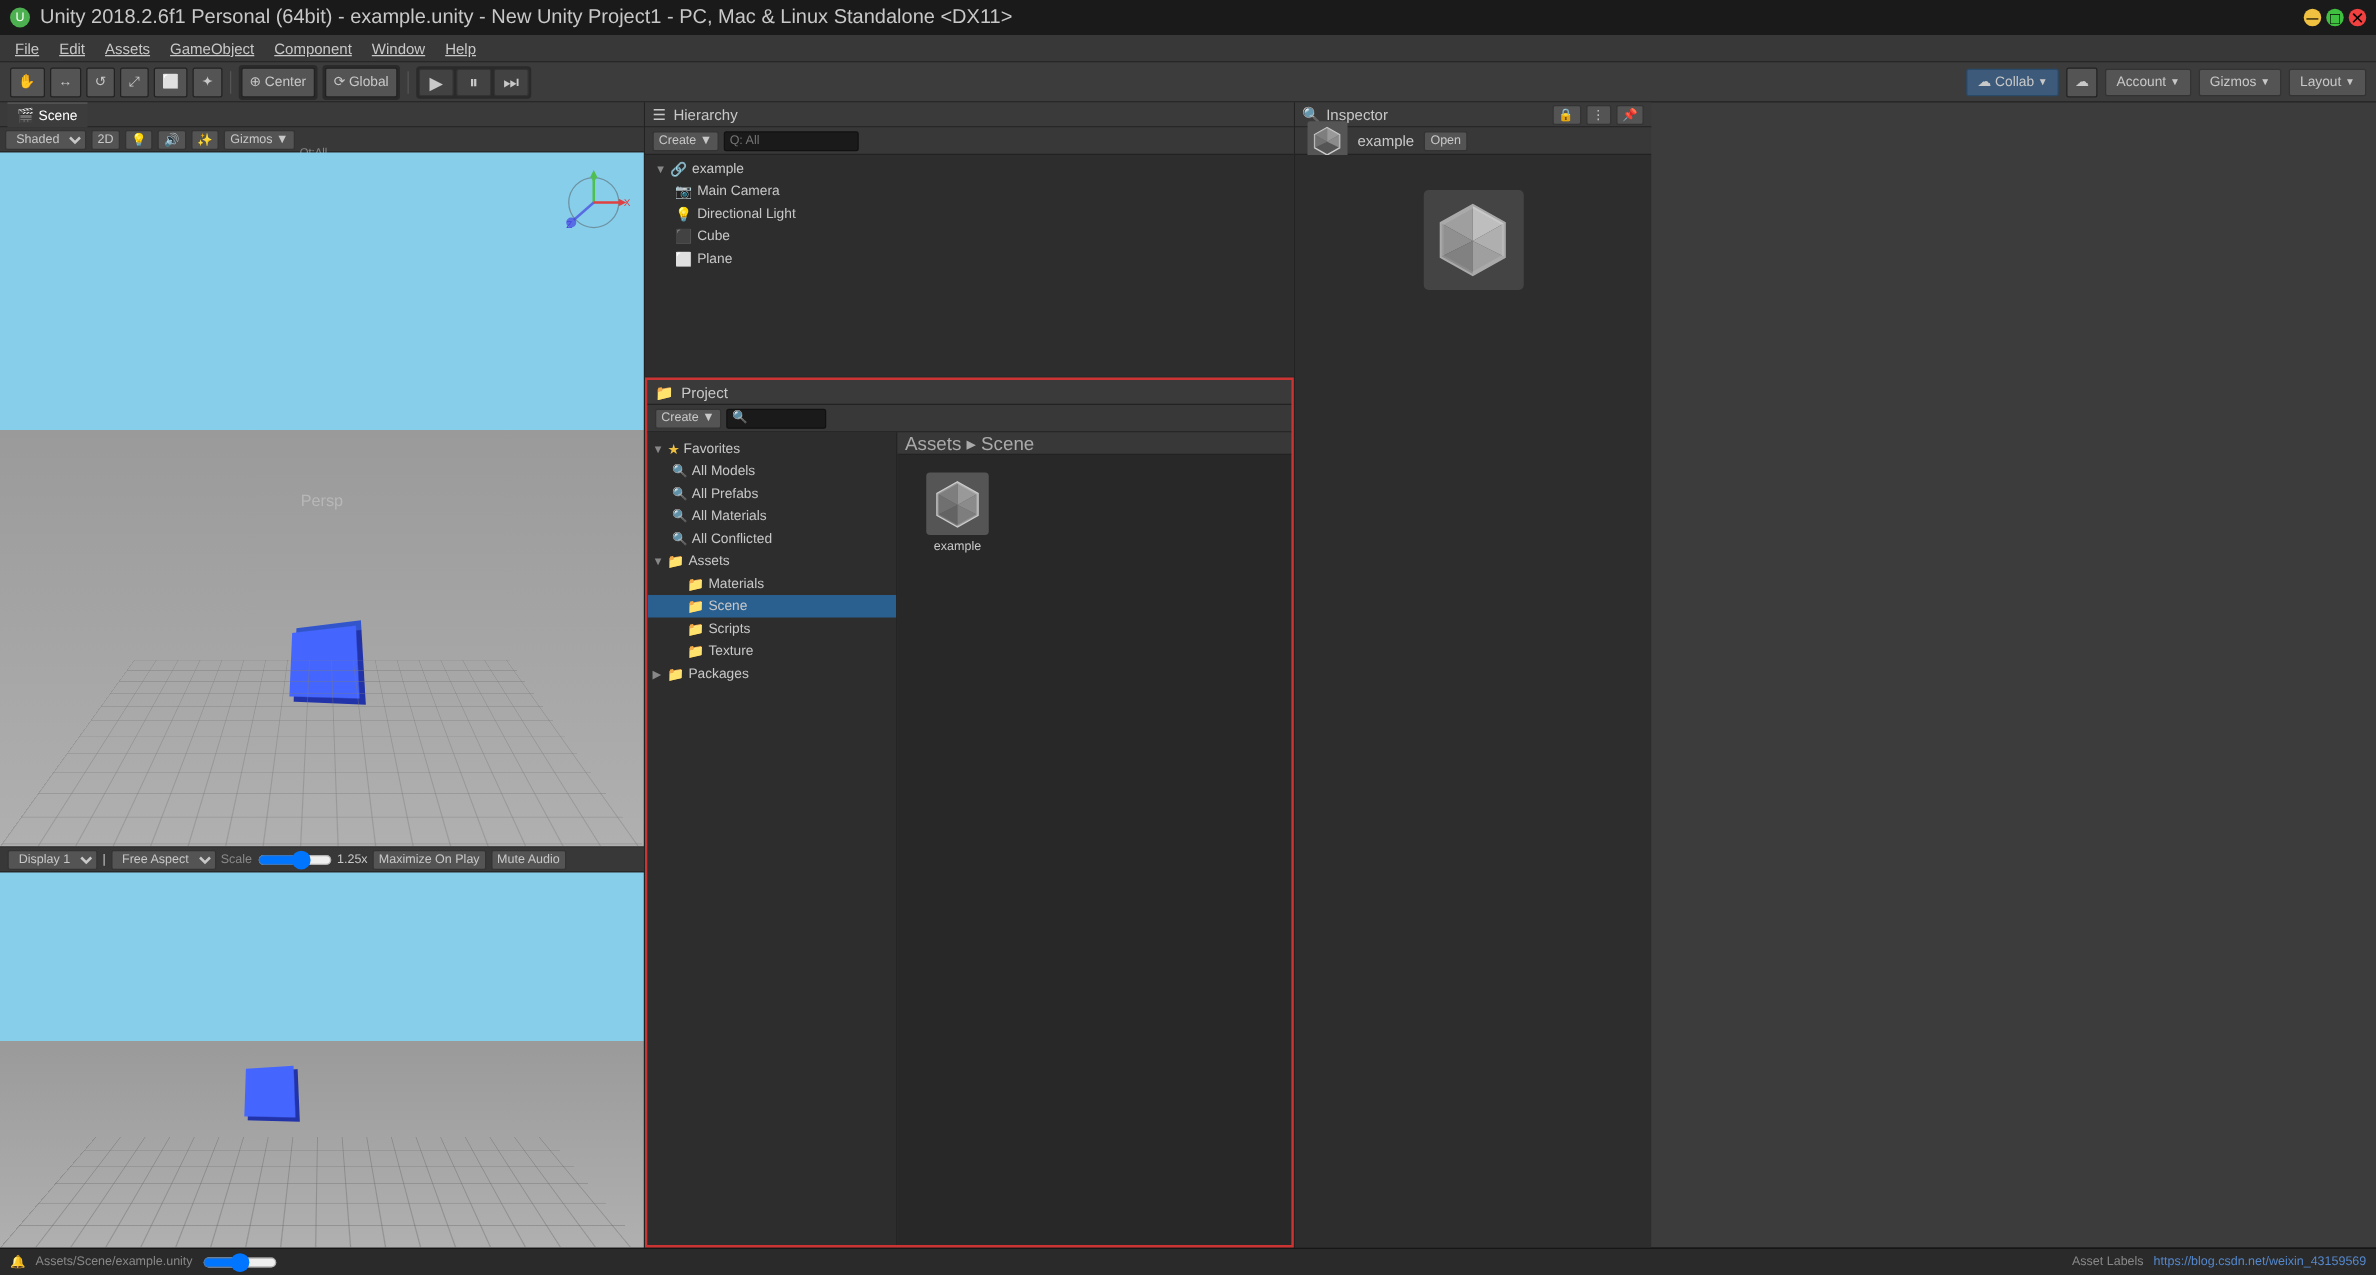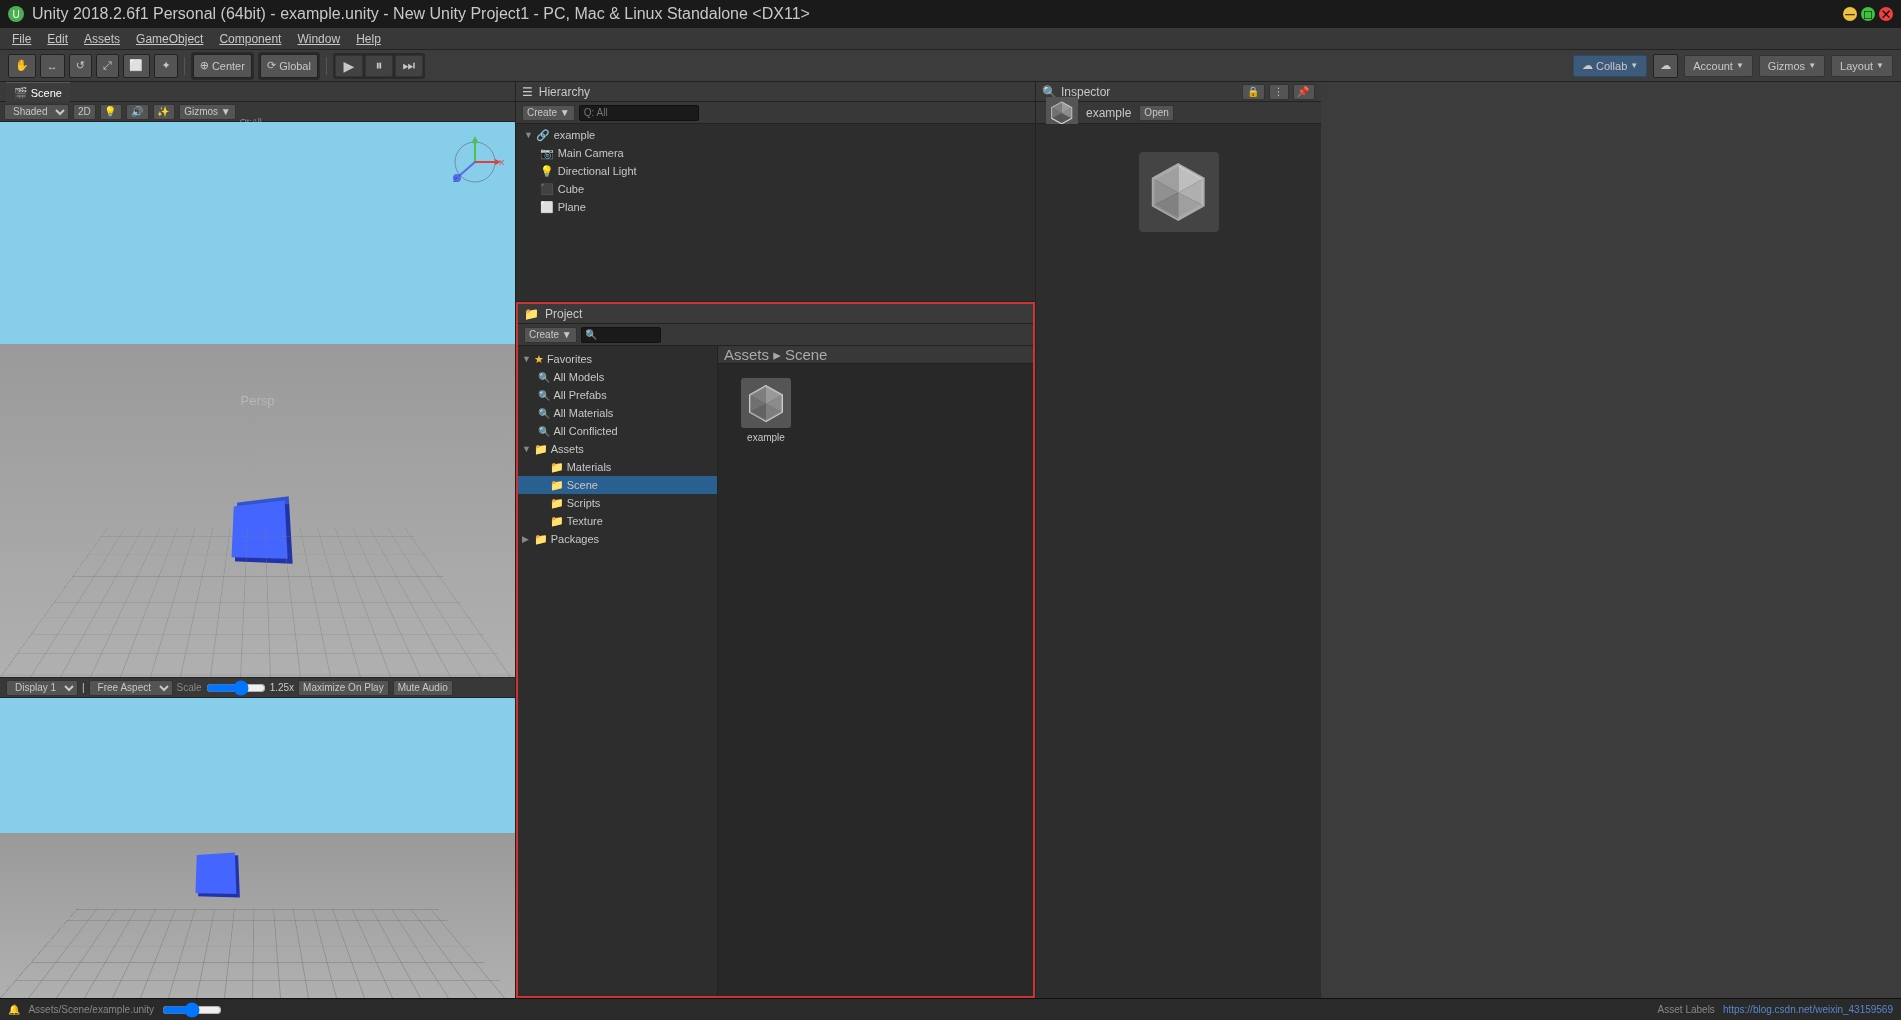--- a/index.html
+++ b/index.html
@@ -628,21 +628,21 @@
 
     <div id="hierarchy-panel">
       <div class="hierarchy-header">
         <span>☰</span>
         <span>Hierarchy</span>
       </div>
       <div class="hierarchy-toolbar">
         <button class="small-btn">
           <span>Create</span> ▼
         </button>
-        <input type="text" class="search-input" placeholder="Q: All" style="width: 120px;">
+        <input type="text" class="search-input" placeholder="Q: All" style="width: 108px;">
       </div>
       <div class="hierarchy-content">
 
         <div class="hier-item">
           <span class="hier-arrow">▼</span>
           <span class="hier-icon">🔗</span>
           <span>example</span>
         </div>
 
         <div class="hier-item">

